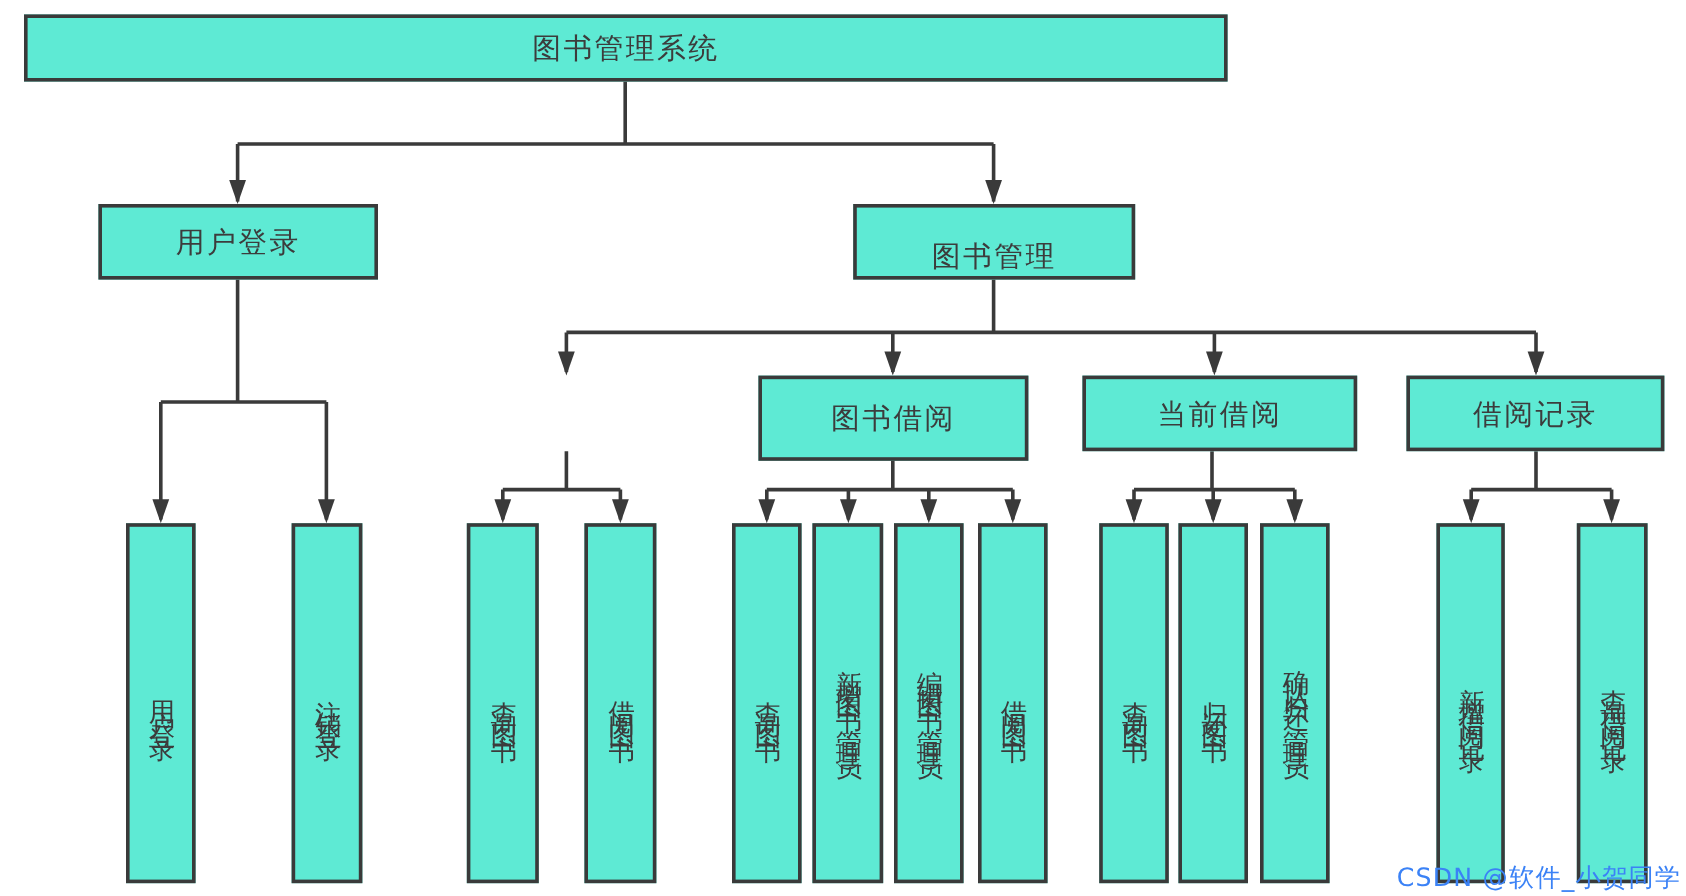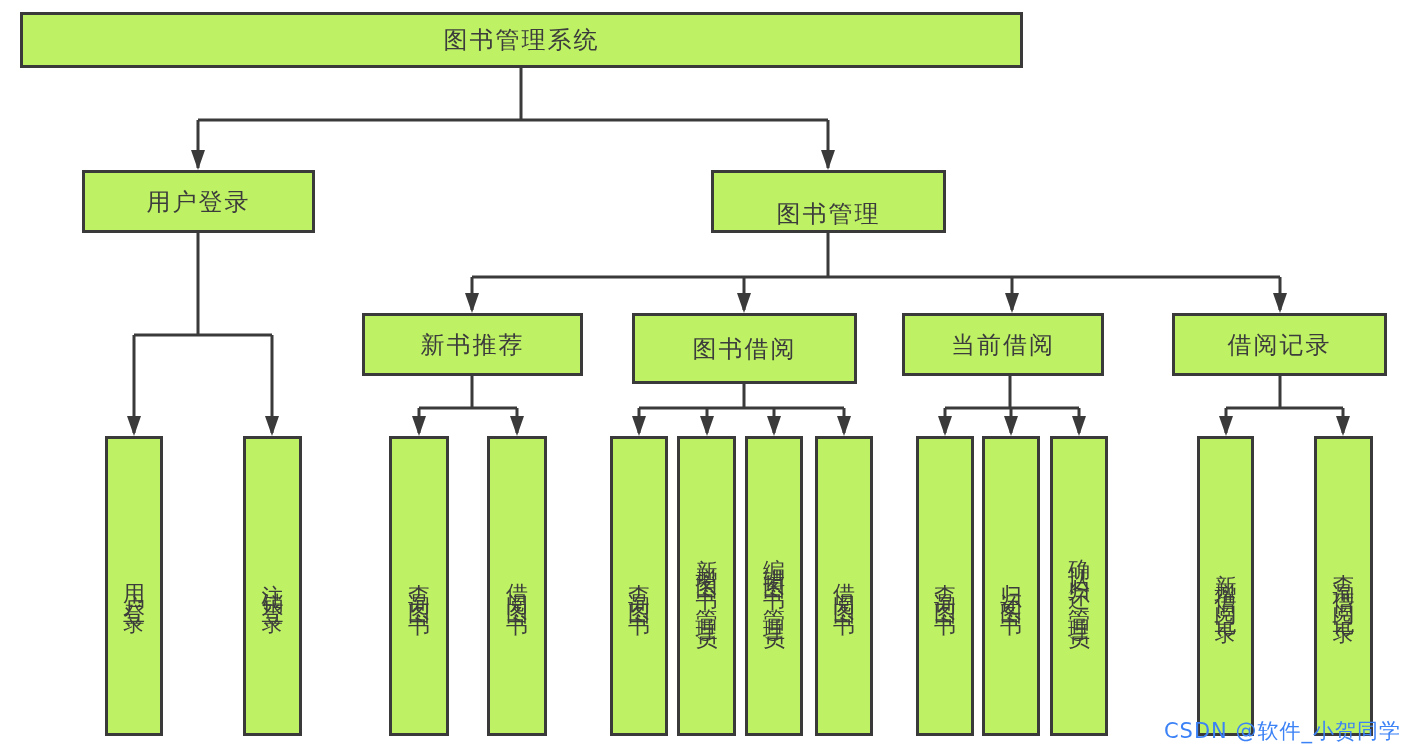--- a/index.html
+++ b/index.html
@@ -19,21 +19,21 @@
   #connectors {
     position: absolute;
     left: 0; top: 0;
     width: 1405px;
     height: 747px;
     z-index: 0;
   }
   .box {
     position: absolute;
     box-sizing: border-box;
-    background: #bef264;
+    background: #5eead4;
     border: 3px solid #3a3a3a;
     display: flex;
     align-items: center;
     justify-content: center;
     z-index: 1;
     color: #3c3c3c;
   }
   .hlabel {
     font-size: 24px;
     letter-spacing: 2px;
@@ -46,21 +46,21 @@
     letter-spacing: 10px;
     line-height: 1;
     white-space: nowrap;
   }
   
   .n-root   { left: 20px;  top: 12px;  width: 1003px; height: 56px; }
   .n-l2a    { left: 82px;  top: 170px; width: 233px;  height: 63px; }
   .n-l2b    { left: 711px; top: 170px; width: 235px;  height: 63px; align-items: flex-end; }
   .n-l3a    { left: 362px; top: 313px; width: 221px;  height: 63px; }
   .n-l3b    { left: 632px; top: 313px; width: 225px;  height: 71px; }
-  .n-l3c    { left: 902px; top: 313px; width: 202px;  height: 63px; }
+  .n-l3c    { left: 902px; top: 313px; width: 229px;  height: 63px; }
   .n-l3d    { left: 1172px;top: 313px; width: 215px;  height: 63px; }
   .leaf     { top: 436px; height: 300px; }
   .f1  { left: 105px;  width: 58px; }
   .f2  { left: 243px;  width: 59px; }
   .f3  { left: 389px;  width: 60px; }
   .f4  { left: 487px;  width: 60px; }
   .f5  { left: 610px;  width: 58px; }
   .f6  { left: 677px;  width: 59px; }
   .f7  { left: 745px;  width: 58px; }
   .f8  { left: 815px;  width: 58px; }
@@ -129,23 +129,20 @@
     <span class="hlabel">图书管理系统</span>
   </div>
 
   <div class="box n-l2a">
     <span class="hlabel">用户登录</span>
   </div>
   <div class="box n-l2b">
     <span class="hlabel">图书管理</span>
   </div>
 
-  <div class="box n-l3a">
-    <span class="hlabel">新书推荐</span>
-  </div>
   <div class="box n-l3b">
     <span class="hlabel">图书借阅</span>
   </div>
   <div class="box n-l3c">
     <span class="hlabel">当前借阅</span>
   </div>
   <div class="box n-l3d">
     <span class="hlabel">借阅记录</span>
   </div>
 

